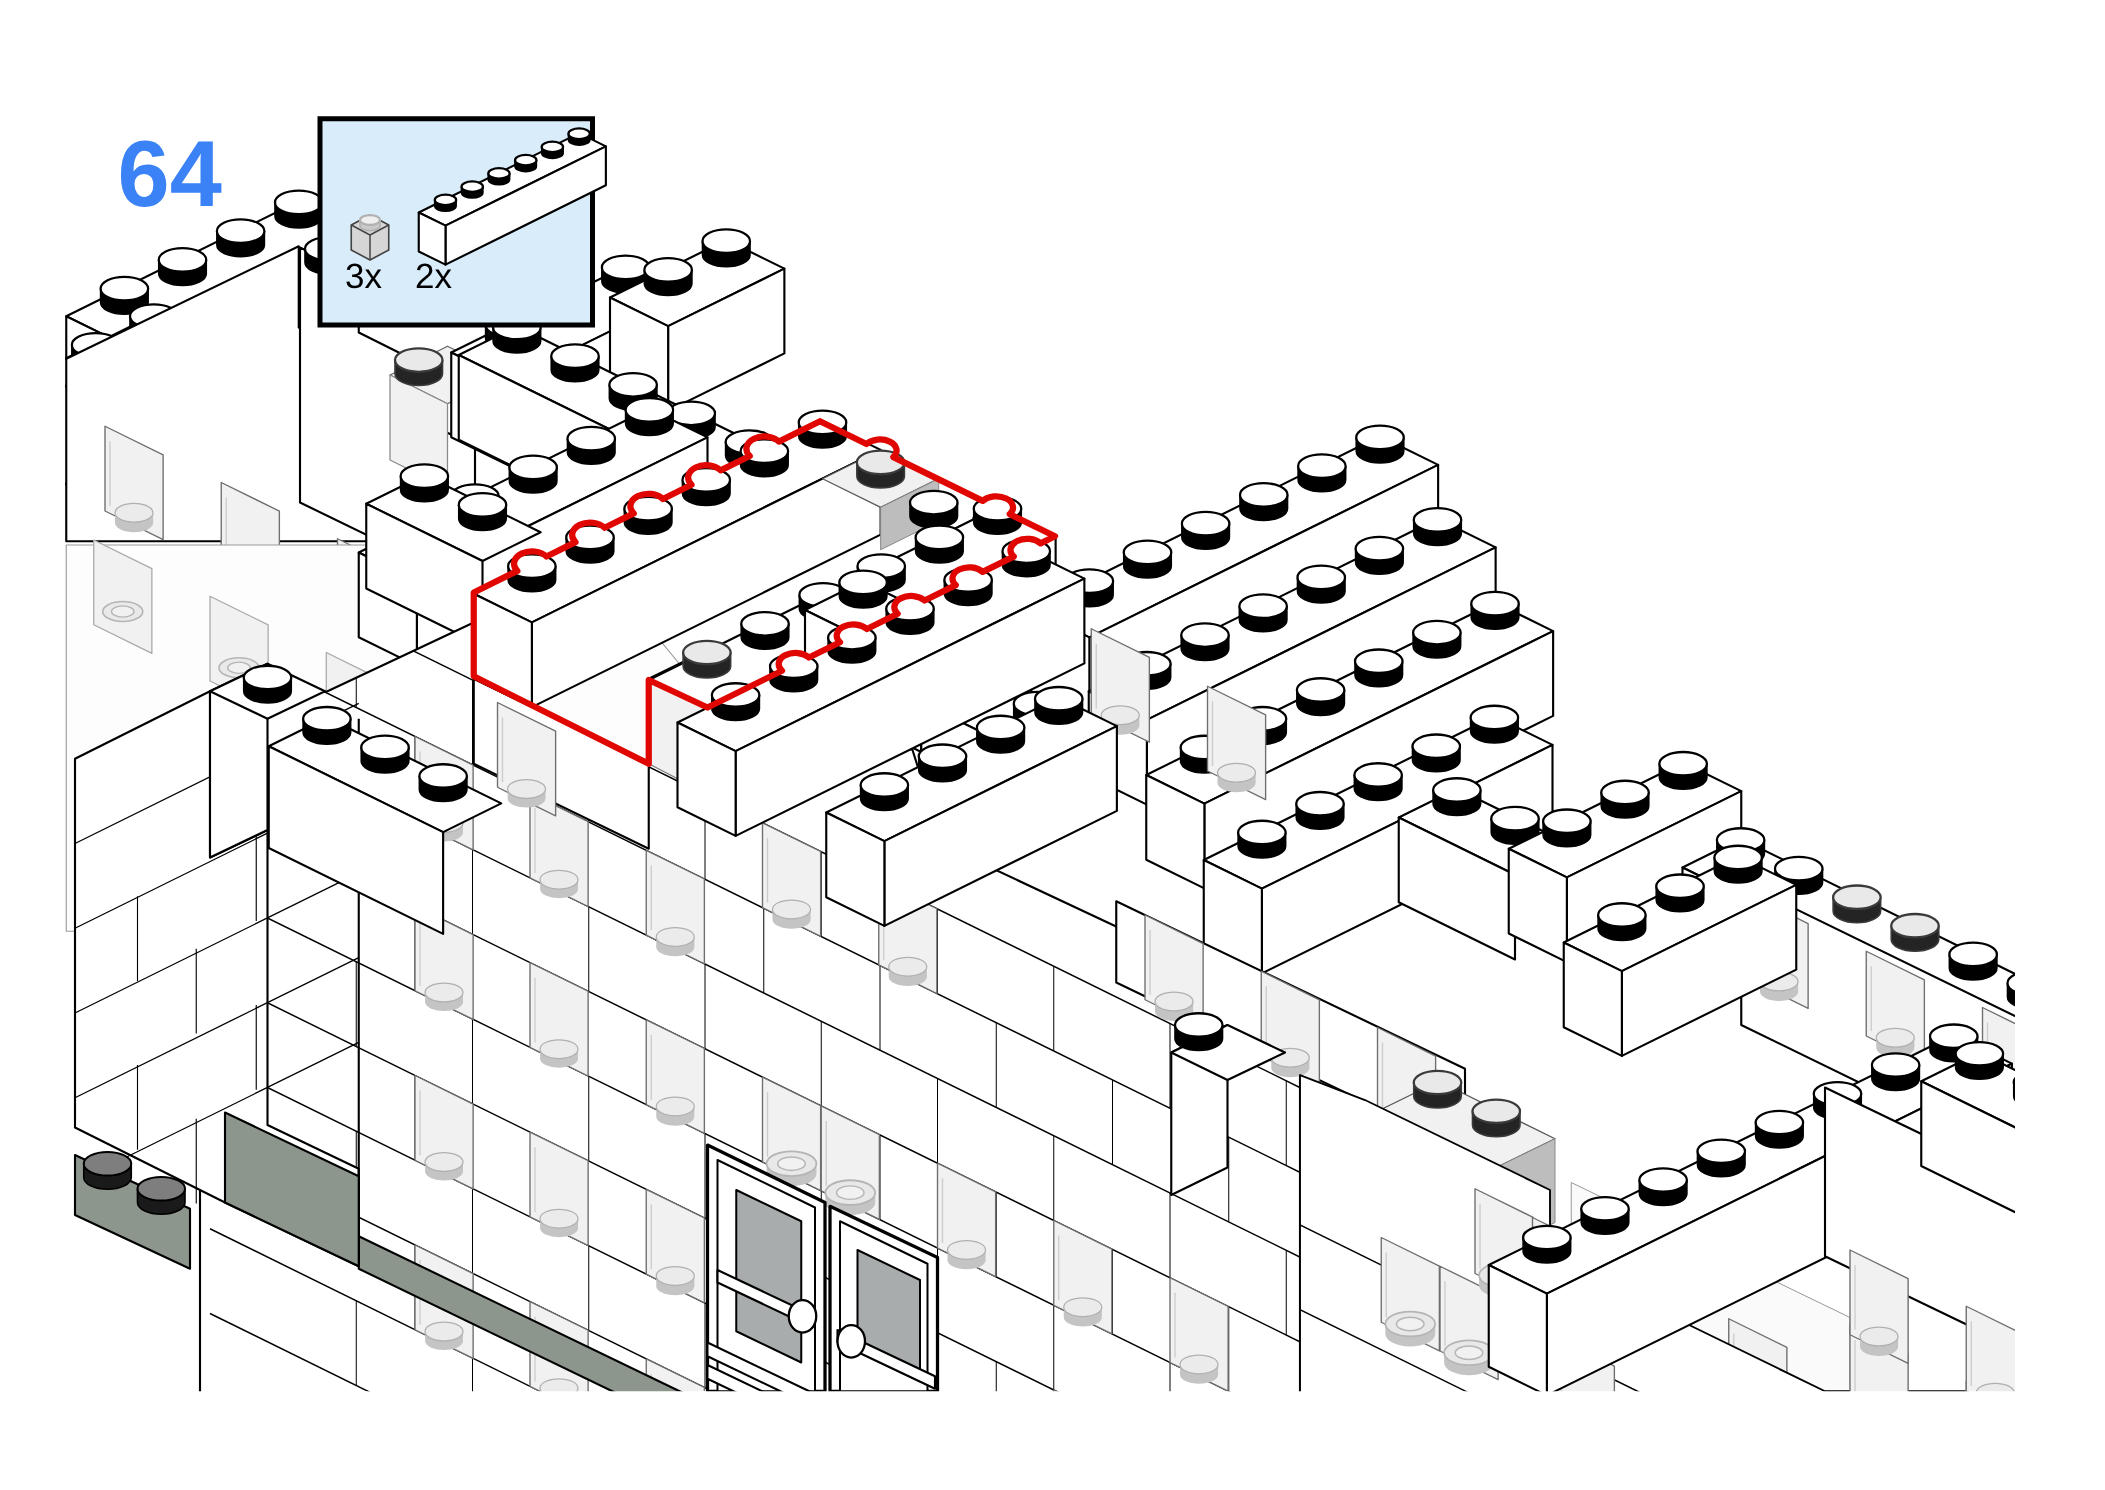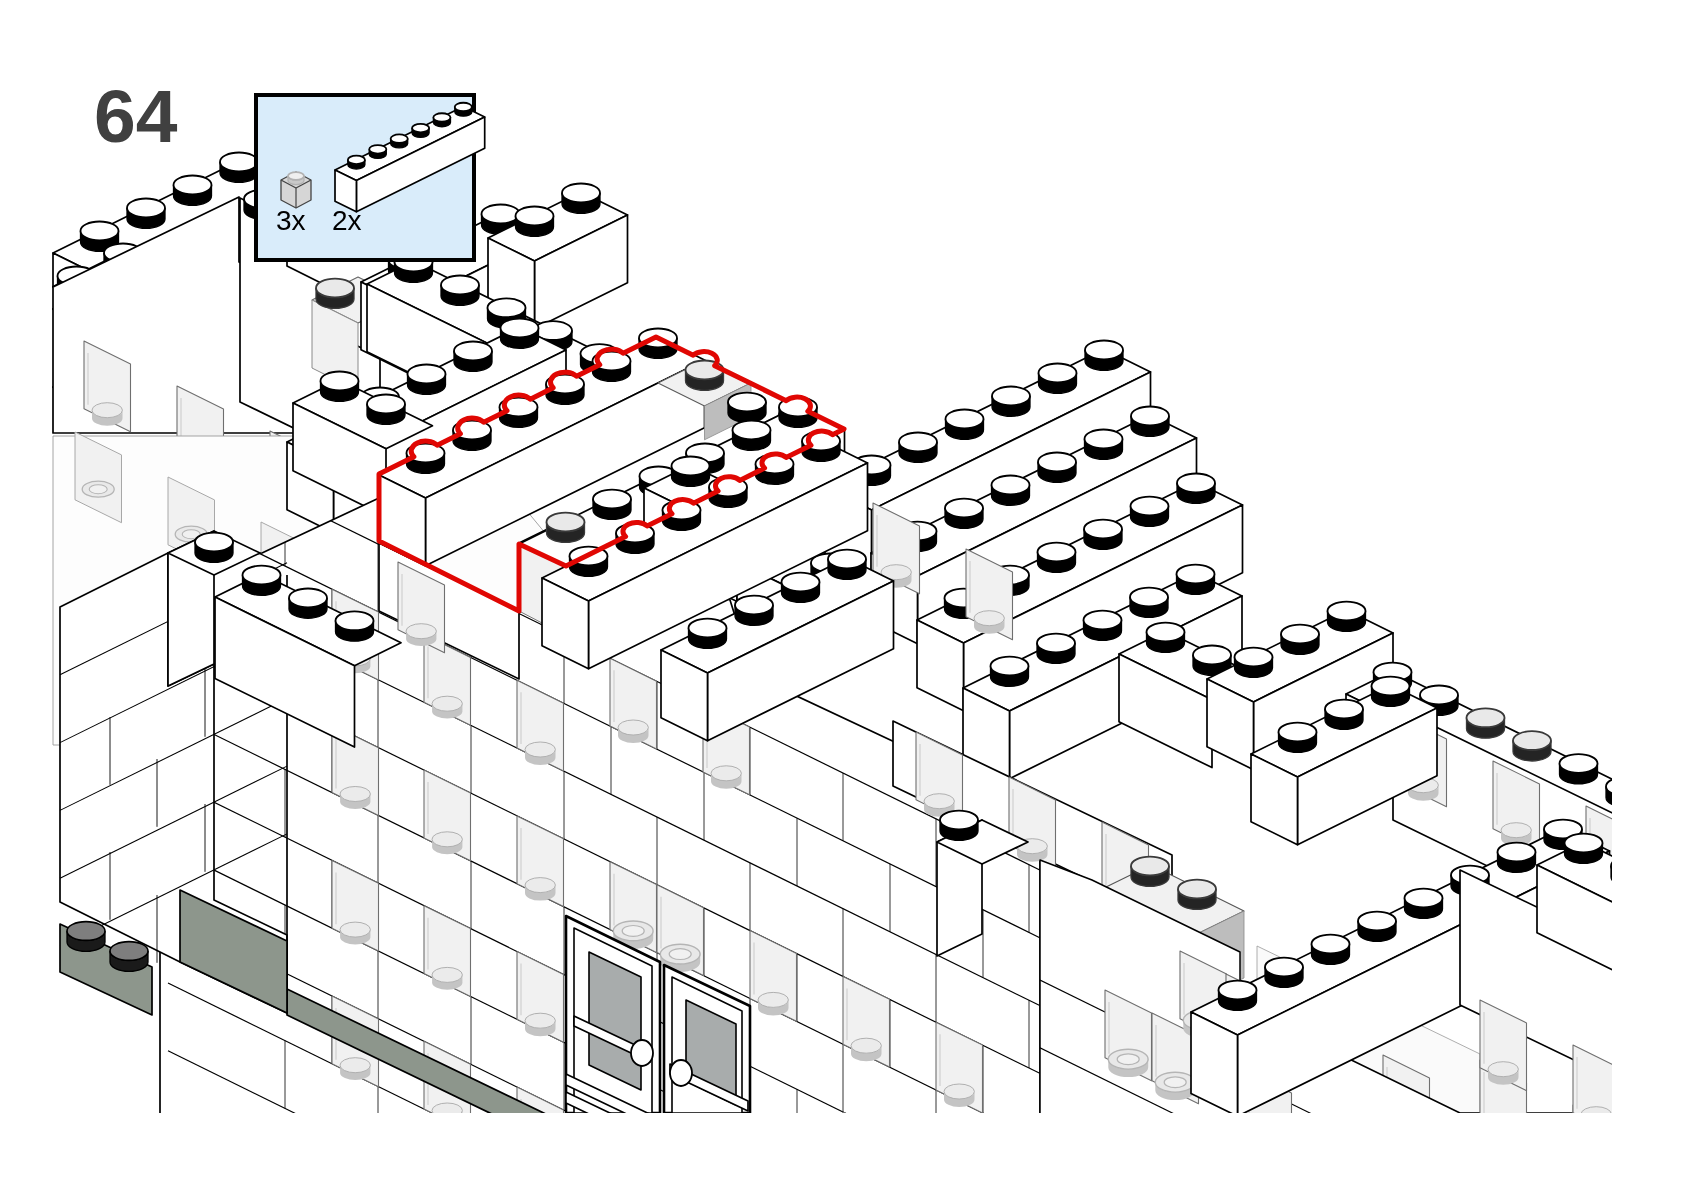--- a/index.html
+++ b/index.html
@@ -1,14 +1,14 @@
 <!DOCTYPE html>
 <html><head><meta charset="utf-8"><style>
 html,body{margin:0;padding:0;background:#fff;width:1684px;height:1192px;overflow:hidden;font-family:"Liberation Sans",sans-serif}
-.num{position:absolute;left:94px;top:73px;font-size:75px;font-weight:bold;color:#404040}
+.num{position:absolute;left:94px;top:96px;font-size:75px;font-weight:bold;color:#3b82f6}
 </style></head><body>
 
 <div class="num">64</div>
 <svg width="1684" height="1192" viewBox="0 0 1684 1192">
 <defs>
       <clipPath id="fac">
         <path d="M214.0,560.0 L262.0,553.0 L379.0,498.0 L379.0,543.0 L519.0,611.0 L519.0,543.0 L566.0,520.0 L613.0,543.0 L613.0,588.0 L660.0,610.0 L660.0,566.0 L730.0,600.0 L754.0,676.0 L901.0,745.0 L960.0,805.0 L1040.0,845.0 L1040.0,1192.0 L160.0,1192.0 L160.0,620.0 Z"></path>
       </clipPath>
 <clipPath id="rfac">
         <path d="M1040.0,860.0 L1092.0,880.0 L1240.0,952.0 L1240.0,1010.0 L1300.0,1035.0 L1460.0,1113.0 L1684.0,1113.0 L1684.0,1192.0 L1040.0,1192.0 Z"></path>

